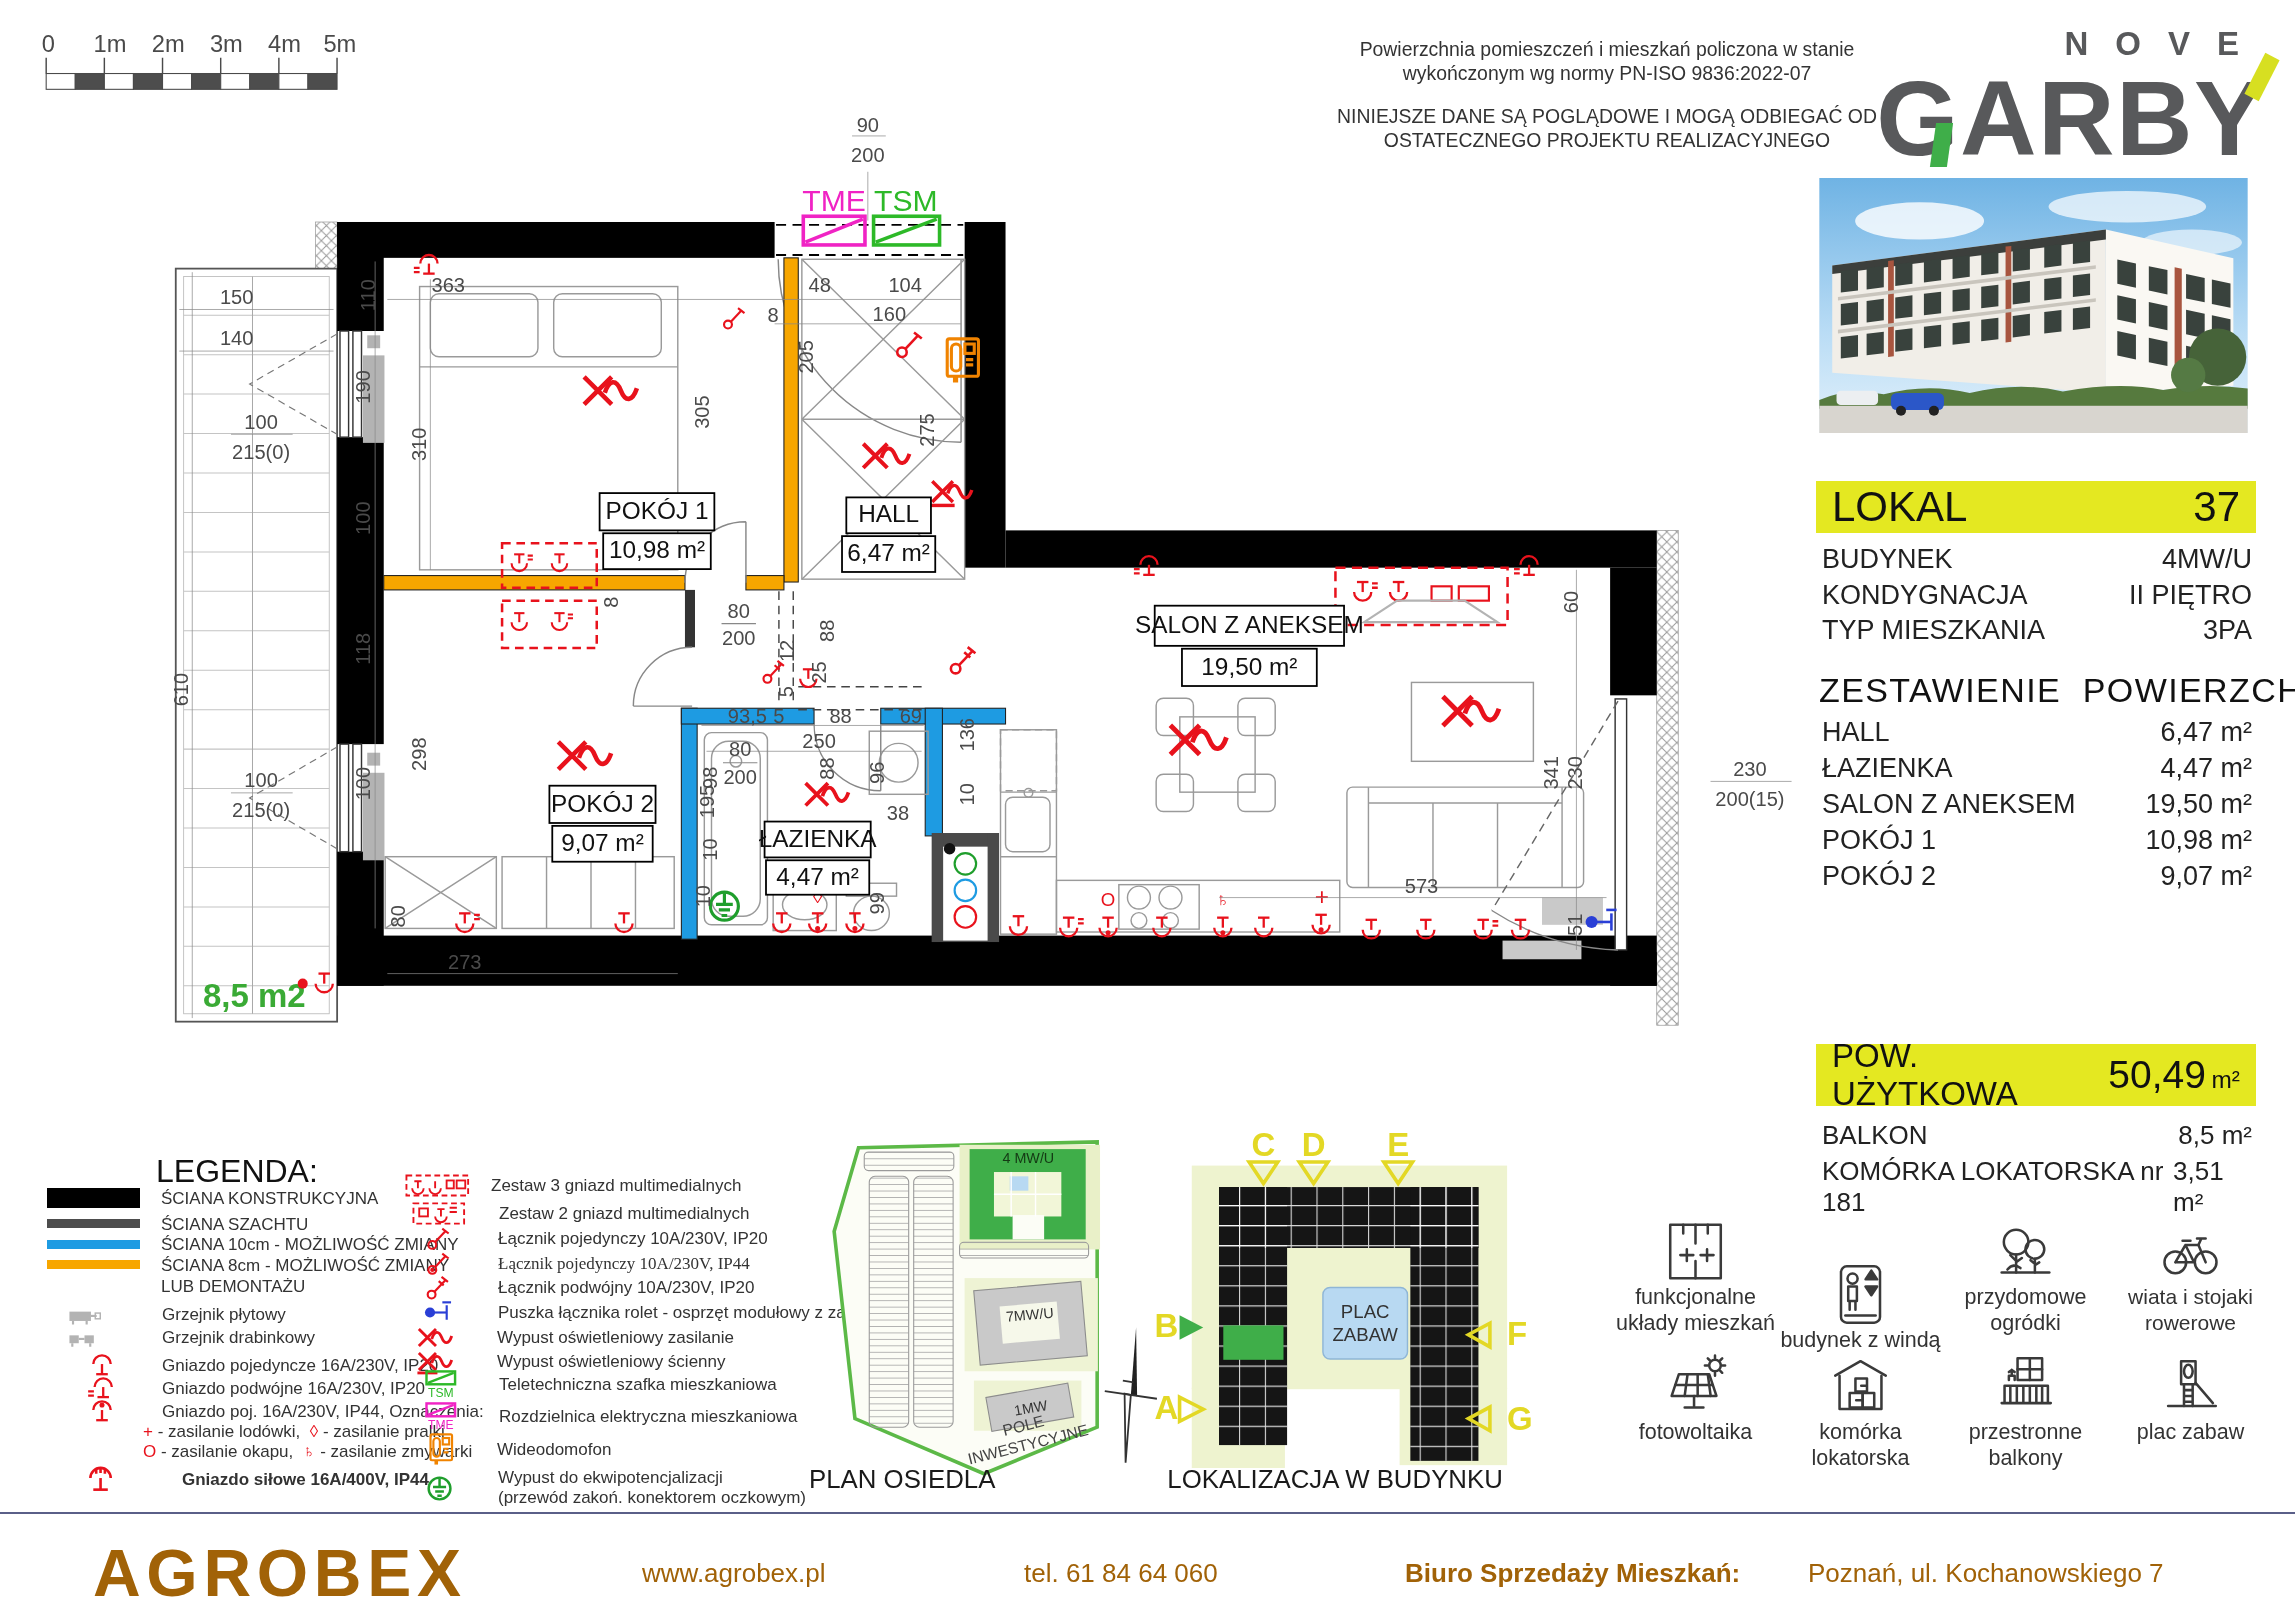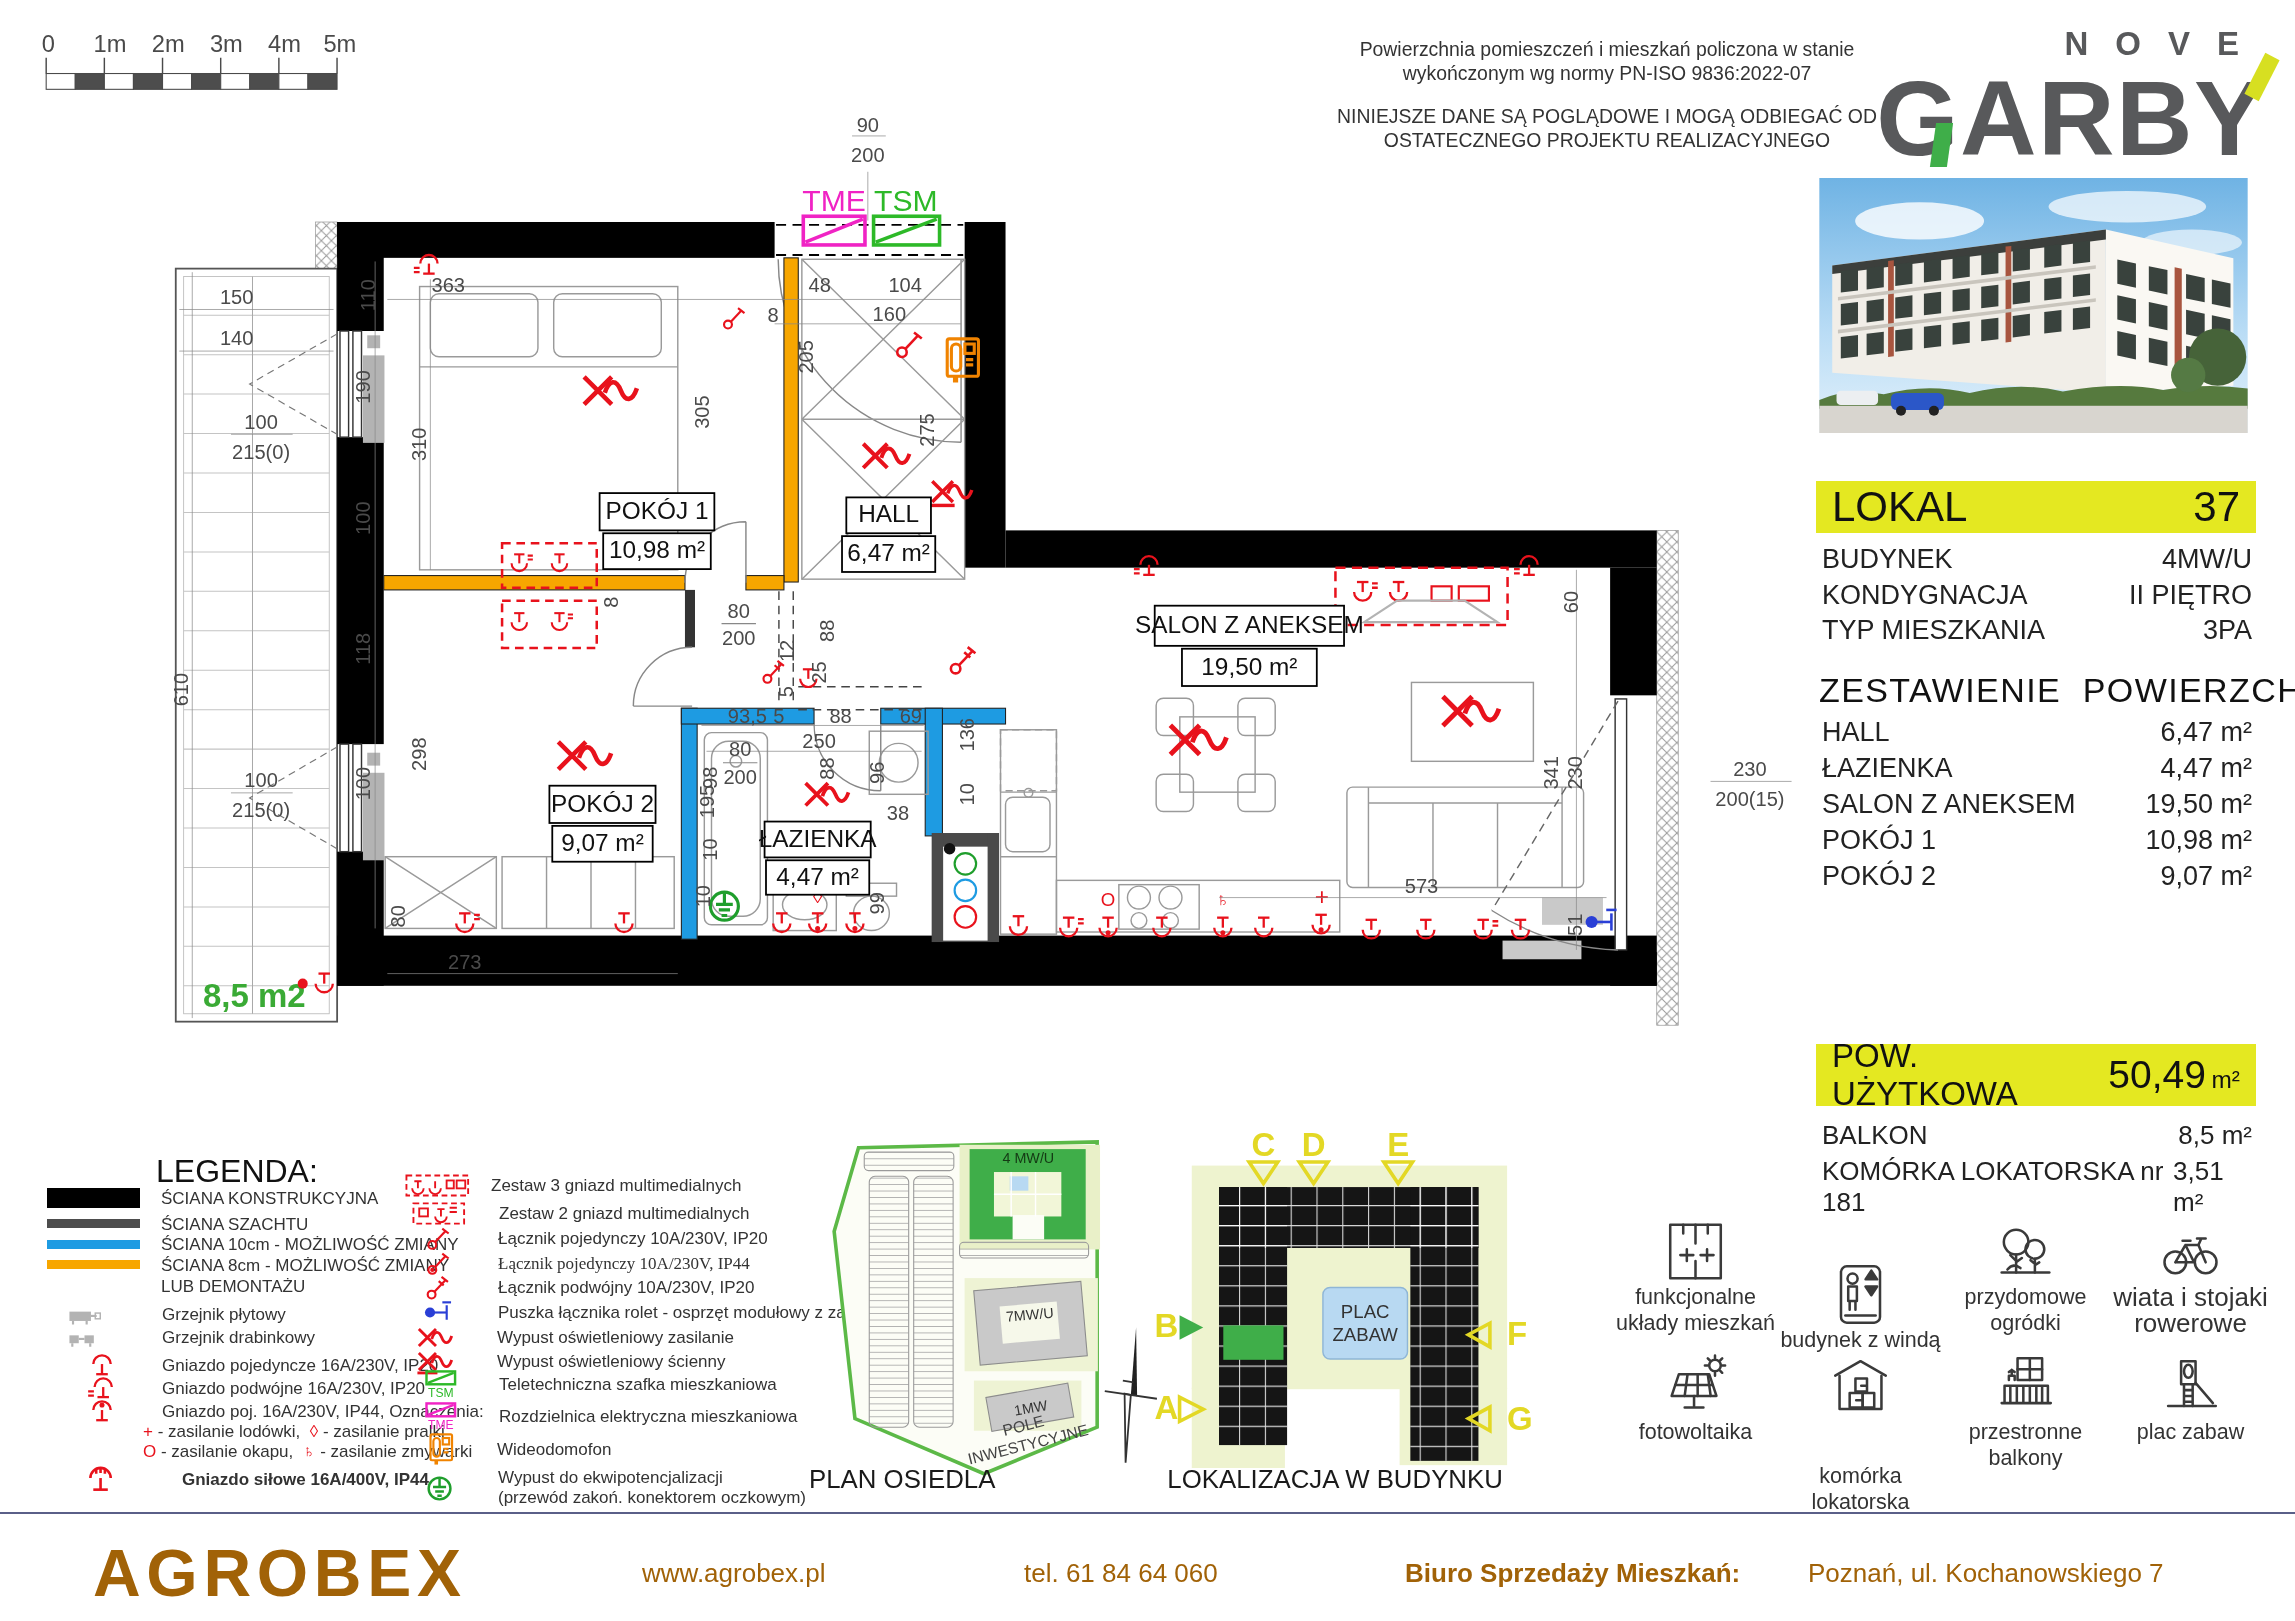--- a/index.html
+++ b/index.html
@@ -320,40 +320,40 @@
   <div class="abs feat" style="left:1945px;top:1219px;width:161px;font-size:21.5px;line-height:26px;">
     <svg width="65" height="65" viewBox="0 0 90 90">
         <circle cx="32" cy="32" r="17"></circle>
         <circle cx="58" cy="42" r="13"></circle>
         <path d="M32 49 V74 M32 58 L24 50 M32 60 L40 54 M58 55 V74 M58 62 L52 57 M58 64 L64 60"></path>
         <path d="M12 74 H78"></path>
         <path d="M20 70 Q28 60 38 68"></path>
       </svg>
     <div>przydomowe ogródki</div>
   </div>
-  <div class="abs feat" style="left:2110px;top:1219px;width:161px;font-size:26px;line-height:26px;">
+  <div class="abs feat" style="left:2110px;top:1219px;width:161px;font-size:21px;line-height:26px;">
     <svg width="65" height="65" viewBox="0 0 90 90">
         <circle cx="24" cy="60" r="15"></circle>
         <circle cx="66" cy="60" r="15"></circle>
         <path d="M24 60 L38 36 H56 L66 60 M38 36 L50 60 H24"></path>
         <path d="M56 36 L60 27 M54 27 H66 M34 30 H45"></path>
       </svg>
     <div>wiata i stojaki rowerowe</div>
   </div>
   <div class="abs feat" style="left:1615px;top:1354px;width:161px;font-size:21.5px;line-height:26px;">
     <svg width="65" height="65" viewBox="0 0 90 90">
         <path d="M22 28 H64 L74 58 H12 Z"></path>
         <path d="M34 28 L30 58 M48 28 L48 58 M62 28 L66 58 M17 43 H69"></path>
         <path d="M43 58 V72 M30 74 H56"></path>
         <circle cx="72" cy="16" r="8"></circle>
         <path d="M72 2 V6 M72 26 V30 M58 16 H62 M82 16 H86 M62 6 L65 9 M79 23 L82 26 M82 6 L79 9"></path>
       </svg>
     <div>fotowoltaika</div>
   </div>
-  <div class="abs feat" style="left:1780px;top:1354px;width:161px;font-size:21.5px;line-height:26px;gap:44px;">
+  <div class="abs feat" style="left:1780px;top:1354px;width:161px;font-size:21.5px;line-height:26px;">
     <svg width="65" height="65" viewBox="0 0 90 90">
         <path d="M10 30 L45 10 L80 30"></path>
         <path d="M16 30 V76 M74 30 V76 M16 76 H74"></path>
         <rect x="30" y="54" width="18" height="20"></rect>
         <rect x="48" y="54" width="16" height="20"></rect>
         <rect x="38" y="34" width="16" height="18"></rect>
         <path d="M39 64 H47 M46 44 H52"></path>
       </svg>
     <div>komórka lokatorska</div>
   </div>

